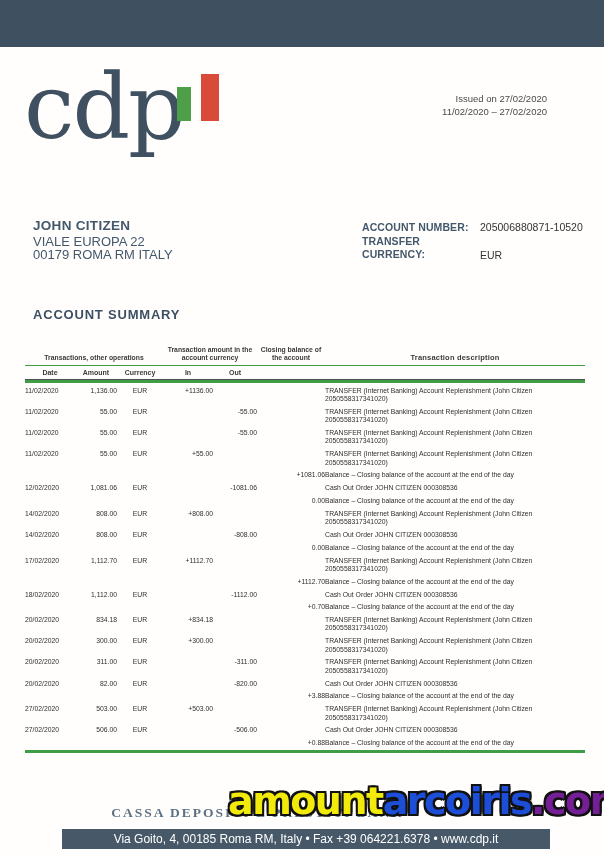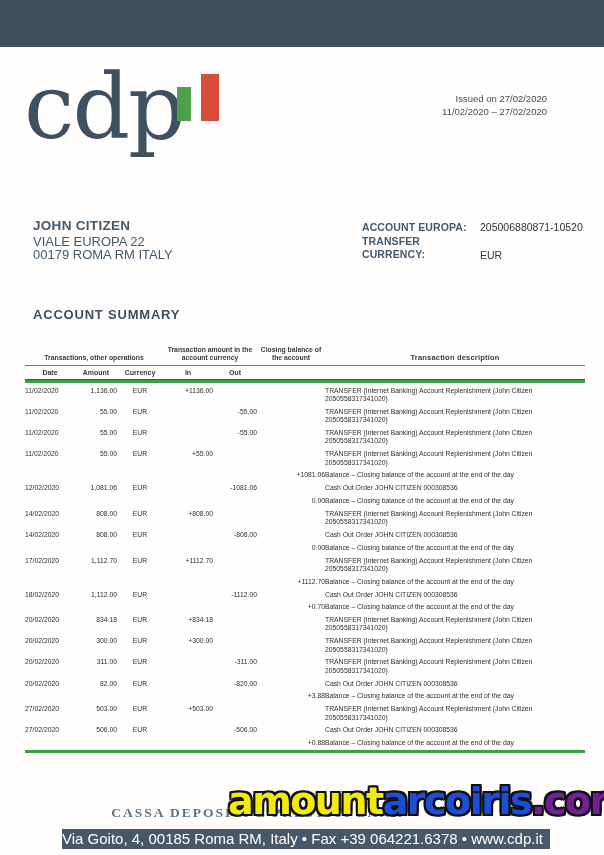--- a/index.html
+++ b/index.html
@@ -59,21 +59,21 @@
                font-family:"Liberation Serif","DejaVu Serif",serif; font-size:13.5px; font-weight:bold;
                color:#5d7183; letter-spacing:2px; }
   .watermark { position:absolute; left:228px; top:779px; font-family:"DejaVu Sans",sans-serif;
                font-size:38px; font-weight:bold; letter-spacing:-1.5px; white-space:nowrap;
                text-shadow:-2px -2px 0 #111,2px -2px 0 #111,-2px 2px 0 #111,2px 2px 0 #111,
                            -2px 0 0 #111,2px 0 0 #111,0 -2px 0 #111,0 2px 0 #111; }
   .wm-1 { color:#f2ea0a; }
   .wm-2 { color:#1d4ed8;text-align:right; }
   .wm-3 { color:#741f96; }
   .addr-bar { position:absolute; left:62px; top:829px; width:488px; height:20px; background:#475969;
-              color:#ffffff; font-size:15px; line-height:20px; }
+              color:#ffffff; font-size:12px; line-height:20px; text-align:center; }
 </style>
 </head>
 <body>
 
 <div class="page">
 
   <div class="topbar"></div>
 
   <div class="logo-text">cdp</div>
   <div class="flag-green"></div>
@@ -85,21 +85,21 @@
   </div>
 
   <div class="holder">
     <div class="name">JOHN CITIZEN</div>
     <div class="addr">VIALE EUROPA 22</div>
     <div class="addr">00179 ROMA RM ITALY</div>
   </div>
 
   <div class="acct">
     <div>
-      <span class="lbl">ACCOUNT EUROPA:</span><span class="val">205006880871-10520</span>
+      <span class="lbl">ACCOUNT NUMBER:</span><span class="val">205006880871-10520</span>
     </div>
     <div>
       <span class="lbl">TRANSFER CURRENCY:</span><span class="val">EUR</span>
     </div>
   </div>
 
   <div class="section-title">ACCOUNT SUMMARY</div>
 
   <div class="stmt">
     <div class="thead-wrap">

